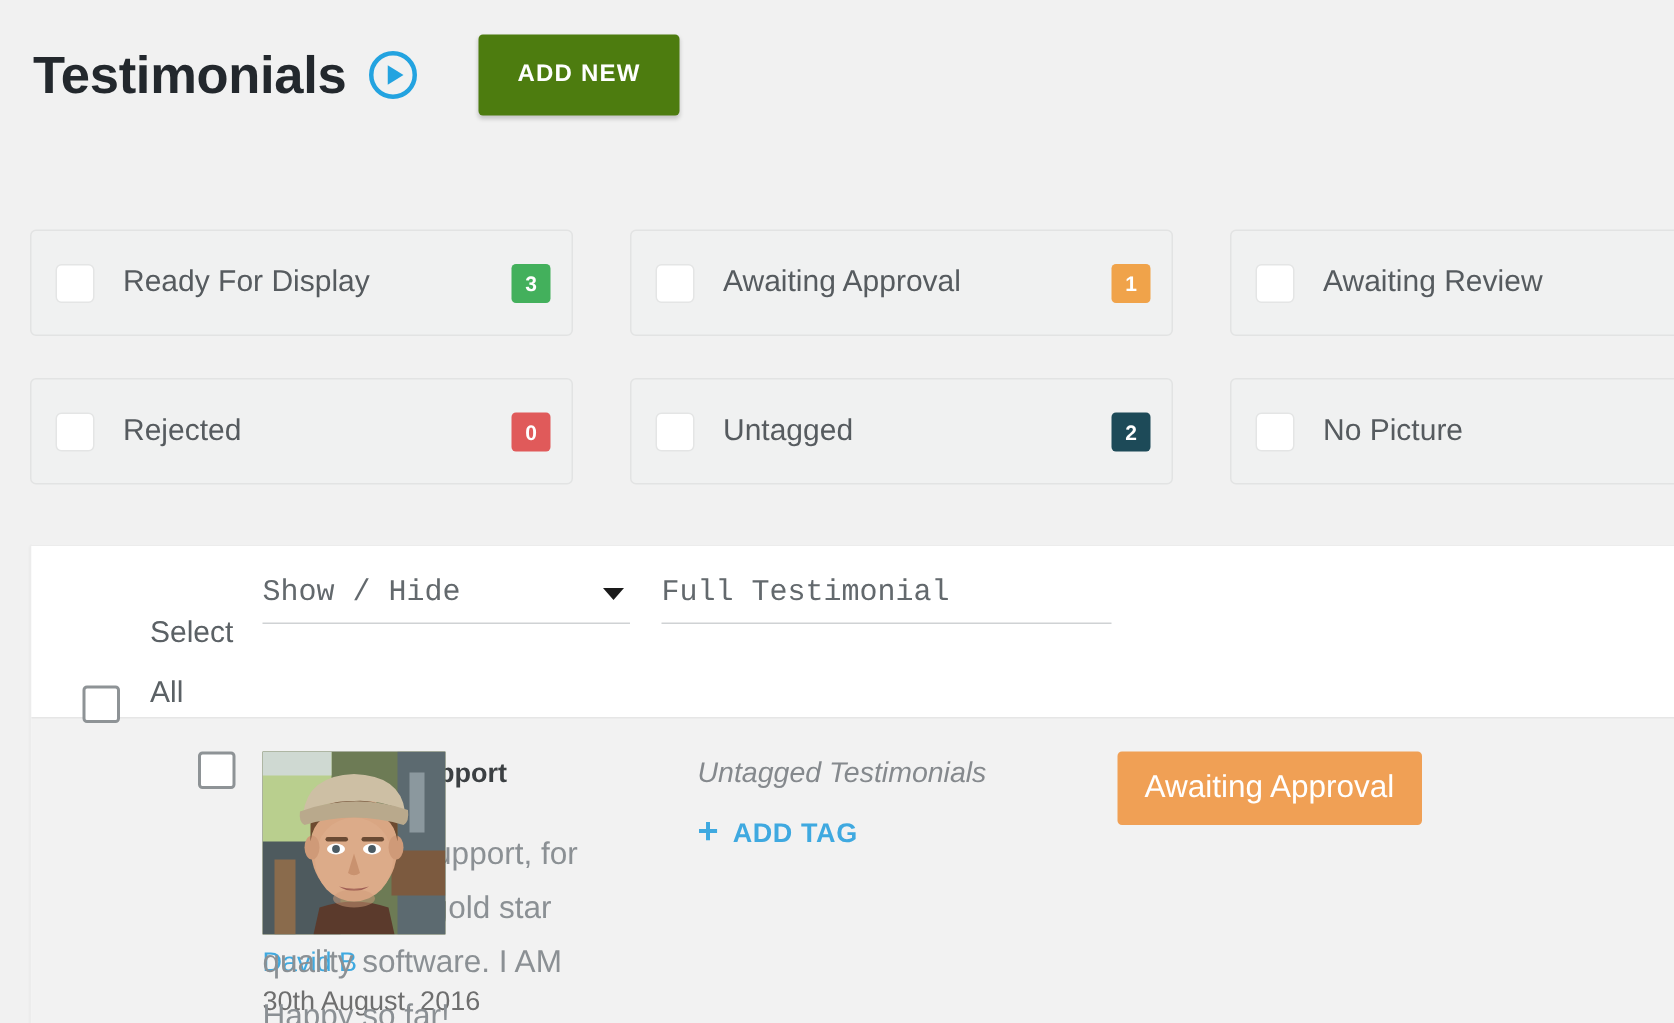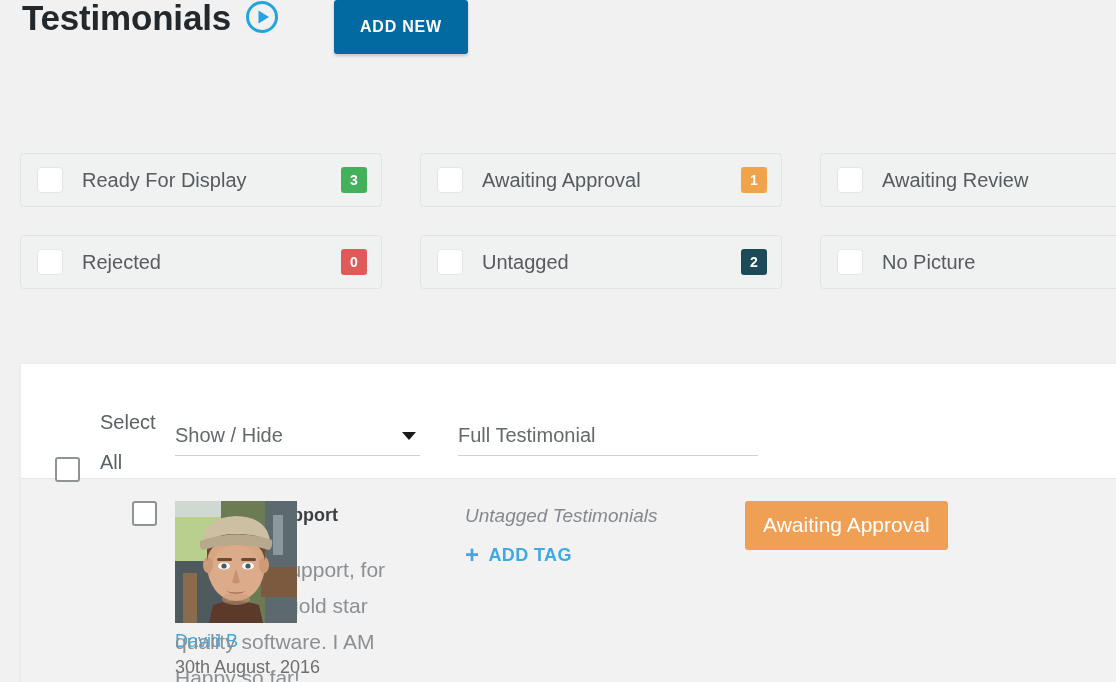--- a/index.html
+++ b/index.html
@@ -16,42 +16,42 @@
     -webkit-font-smoothing: antialiased;
   }
 
   
   .page-header {
     position: absolute;
     left: 0; top: 0;
     width: 908px;
     height: 100px;
     display: flex;
-    align-items: flex-start;
+    align-items: center;
   }
   .page-title {
     font-size: 35px;
     font-weight: bold;
     color: #23282d;
     margin-left: 22px;
     letter-spacing: -0.2px;
     line-height: 1;
   }
   .play-circle-icon {
     margin-left: 14px;
     width: 34px;
     height: 34px;
     display: inline-flex;
     align-items: center;
     justify-content: center;
     flex: none;
   }
   .add-new-button {
-    margin-left: 55px;
-    background: #0369a1;
+    margin-left: 40px;
+    background: #4d7c0f;
     color: #ffffff;
     font-size: 16px;
     font-weight: bold;
     letter-spacing: 0.8px;
     border: none;
     border-radius: 3px;
     height: 54px;
     padding: 18px 26px;
     box-shadow: 0 2px 3px rgba(0,0,0,0.18);
     cursor: pointer;
@@ -63,21 +63,21 @@
     position: absolute;
     left: 20px;
     top: 153px;
     width: 1170px;
     display: grid;
     grid-template-columns: 362px 362px 362px;
     grid-column-gap: 38px;
     grid-row-gap: 28px;
   }
   .filter-card {
-    height: 54px;
+    height: 71px;
     background: #f0f1f1;
     border: 1px solid #e2e3e3;
     border-radius: 4px;
     display: flex;
     align-items: center;
     padding: 0 14px 0 16px;
     box-sizing: border-box;
     cursor: pointer;
   }
   .filter-checkbox {
@@ -147,37 +147,38 @@
     margin-left: 20px;
     font-size: 20px;
     color: #5b6165;
     line-height: 40px;
     width: 64px;
   }
 
   .head-controls {
     display: flex;
     align-items: flex-start;
-    padding-top: 60px;
+    padding-top: 20px;
+    font-family: Liberation Mono, monospace;
   }
   .select-control {
     position: relative;
     border-bottom: 1px solid #cfd2d4;
     padding-bottom: 8px;
     display: flex;
     align-items: center;
     cursor: pointer;
   }
   .select-control .value {
     font-size: 20px;
     color: #63696d;
     white-space: nowrap;
   }
   .select-showhide { width: 245px; justify-content: space-between; }
-  .select-full     { width: 300px; margin-left: 38px; }
+  .select-full     { width: 300px; margin-left: 21px; }
   .caret-down-icon {
     width: 0; height: 0;
     border-left: 7px solid transparent;
     border-right: 7px solid transparent;
     border-top: 8px solid #1a1a1a;
     margin-right: 4px;
     flex: none;
   }
 
   

